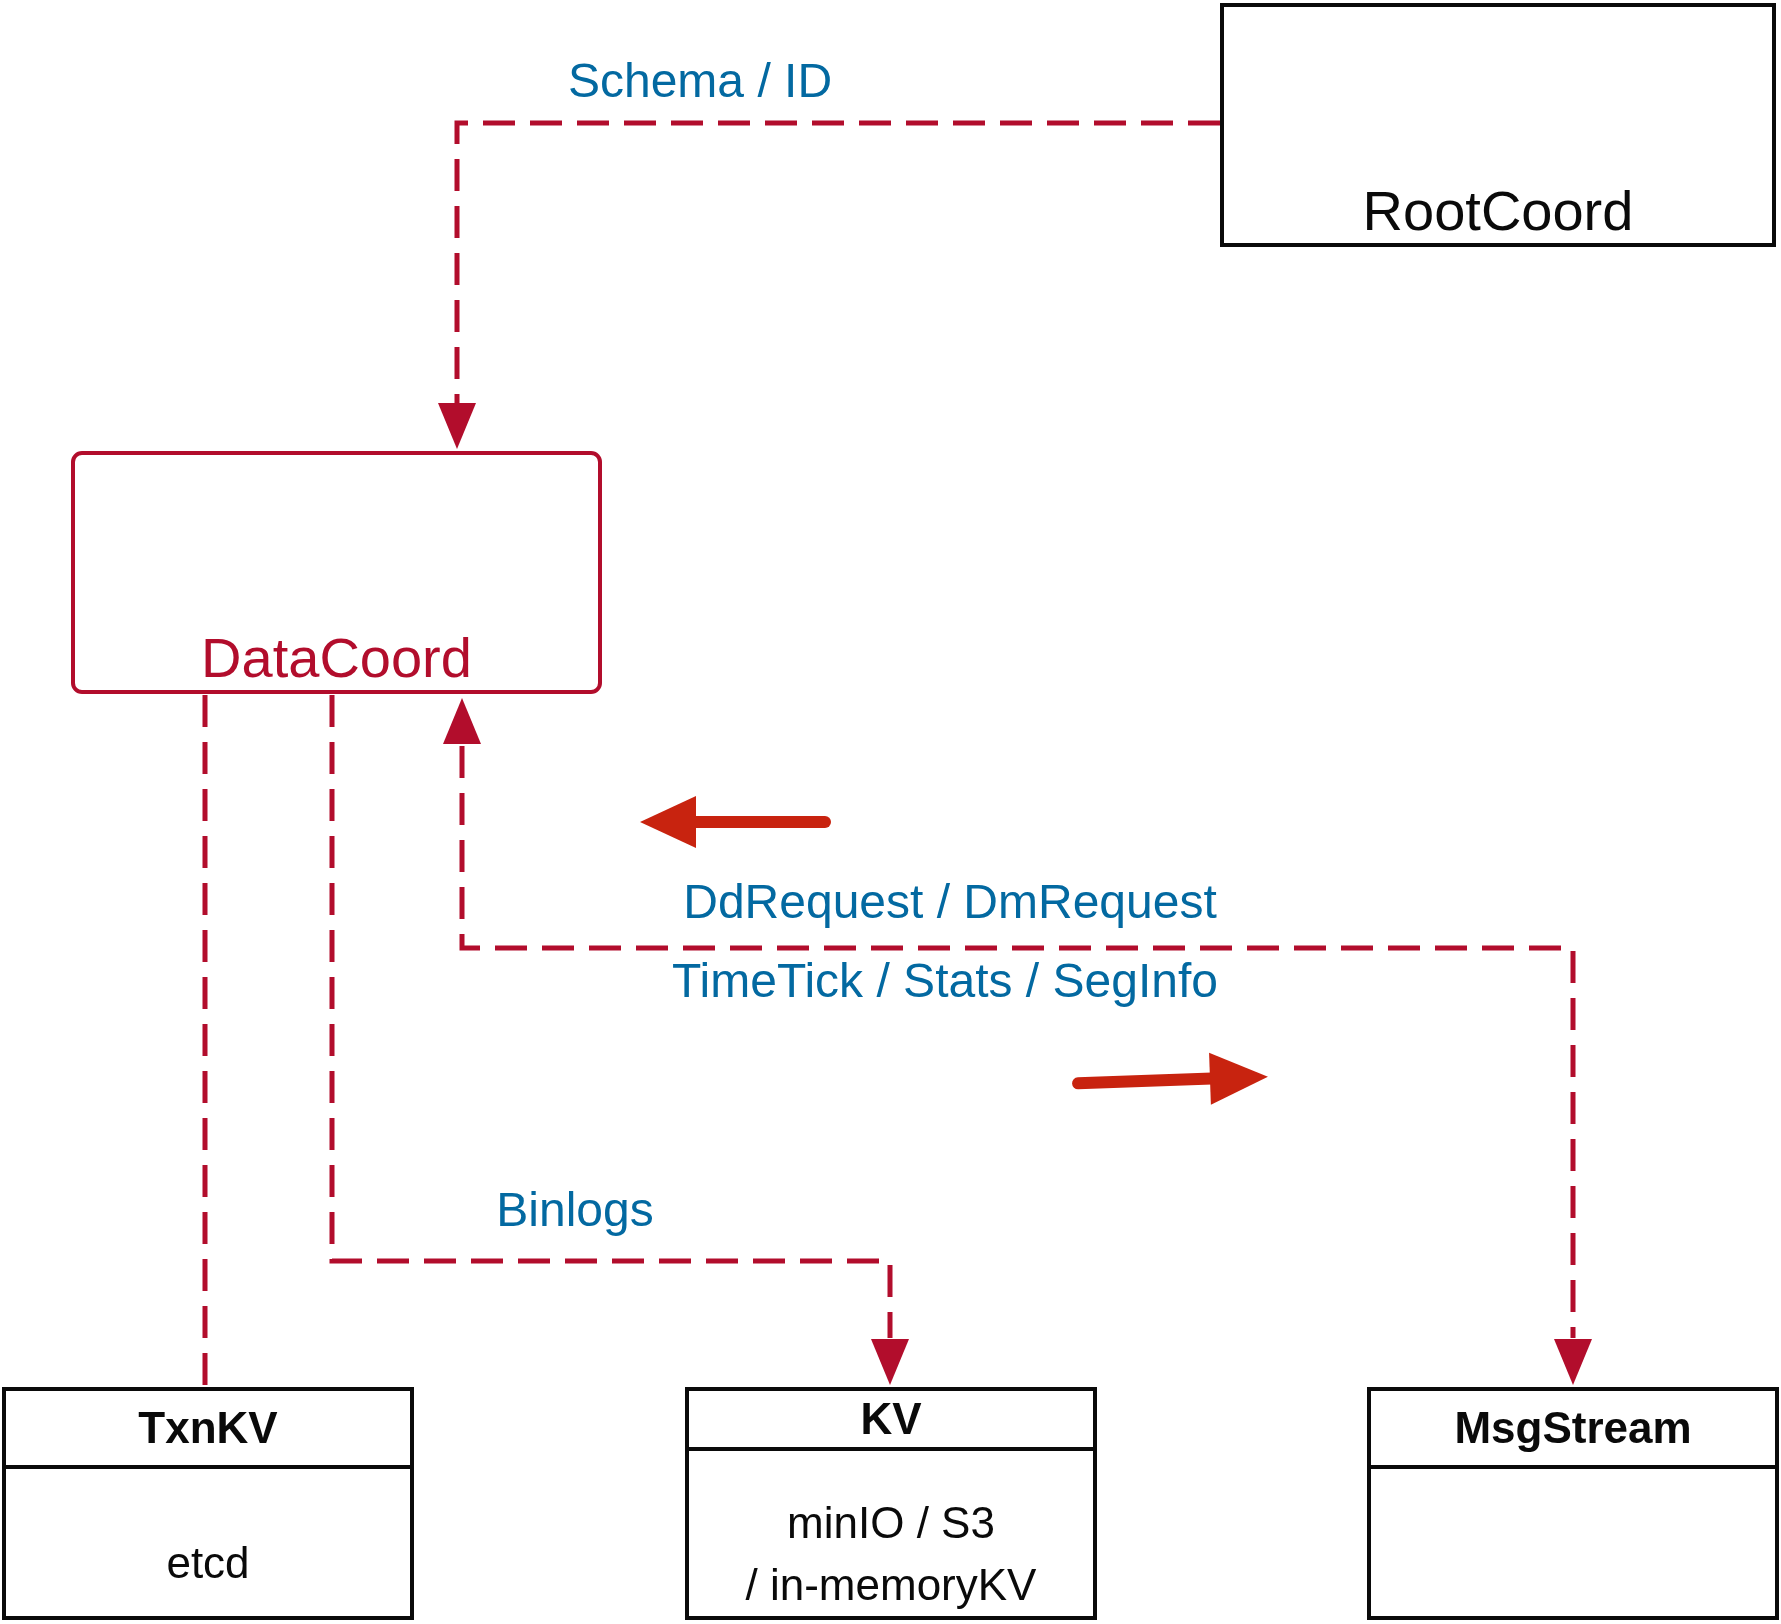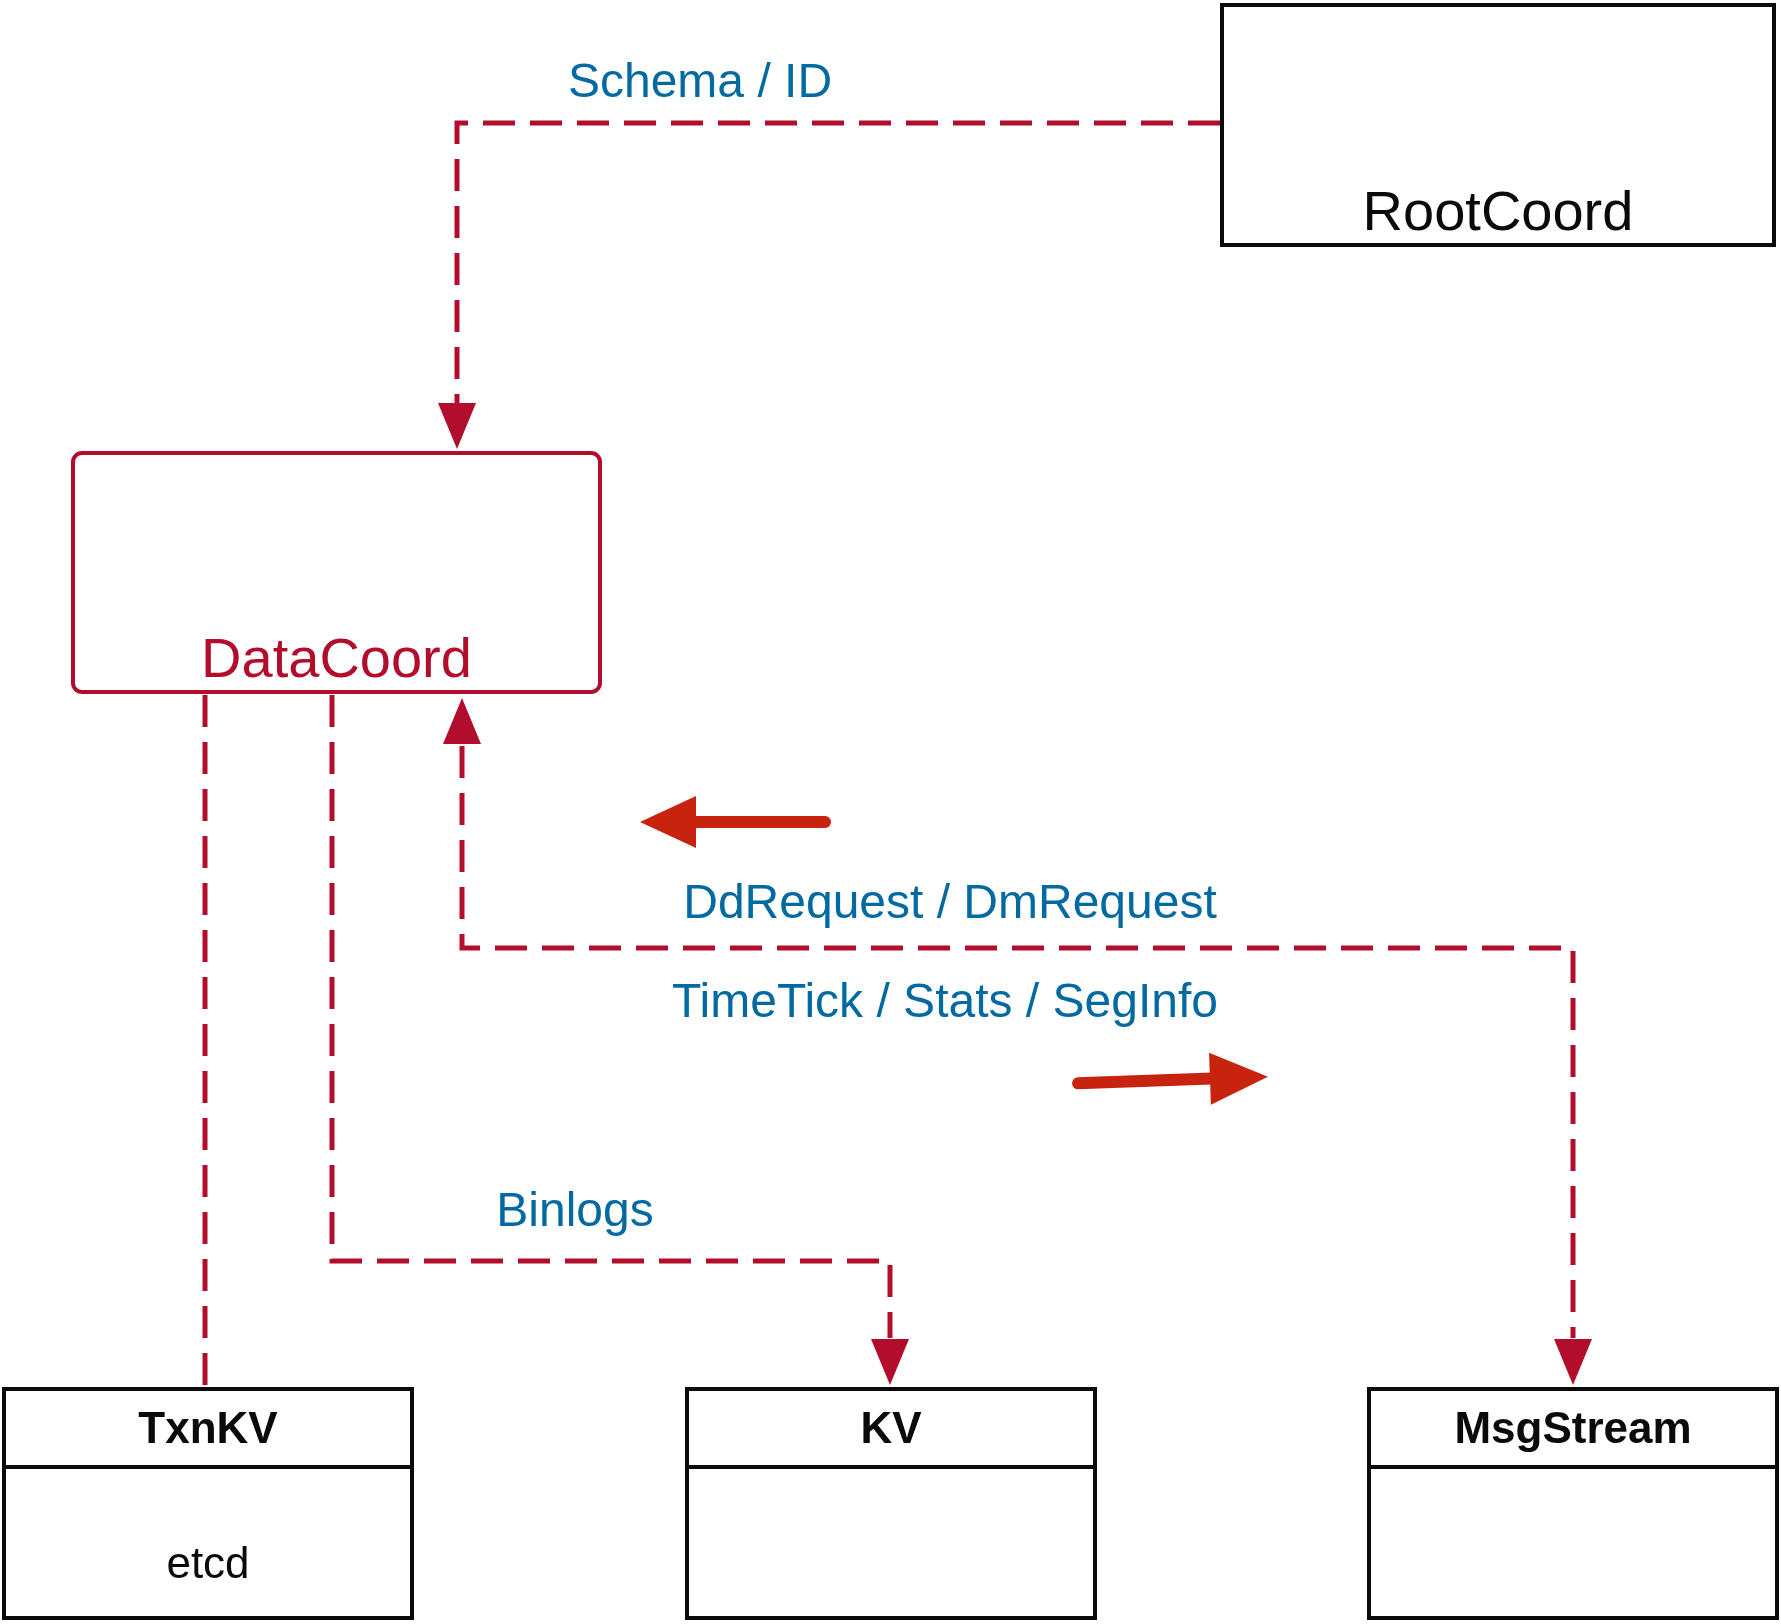--- a/index.html
+++ b/index.html
@@ -72,21 +72,21 @@
   }
   .edge-label {
     position: absolute;
     transform: translate(-50%, -50%);
     font-size: 48px;
     white-space: nowrap;
     color: #0369a1;
   }
   #label-schema   { left: 700px;  top: 80px;  }
   #label-ddreq    { left: 950px;  top: 901px; }
-  #label-timetick { left: 945px;  top: 1000px;}
+  #label-timetick { left: 945px;  top: 980px;}
   #label-binlogs  { left: 575px;  top: 1209px;}
 </style>
 </head>
 <body>
 
 <div id="canvas">
 
   <svg id="wires" viewBox="0 0 1781 1624" xmlns="http://www.w3.org/2000/svg">
 
     <path d="M 1220 123 L 457 123 L 457 404" fill="none" stroke-width="5" stroke-dasharray="32 15" stroke="#b20d2c"></path>
@@ -122,20 +122,24 @@
 
   <div class="store" id="txnkv">
     <div class="store-header">TxnKV</div>
     <div class="store-body">
       <span>etcd</span>
     </div>
   </div>
 
   <div class="store" id="kv">
     <div class="store-header">KV</div>
+    <div class="store-body">
+      <span>minIO / S3</span>
+      <span>/ in-memoryKV</span>
+    </div>
   </div>
 
   <div class="store" id="msgstream">
     <div class="store-header">MsgStream</div>
   </div>
 
   <div class="edge-label" id="label-schema">Schema / ID</div>
   <div class="edge-label" id="label-ddreq">DdRequest / DmRequest</div>
   <div class="edge-label" id="label-timetick">TimeTick / Stats / SegInfo</div>
   <div class="edge-label" id="label-binlogs">Binlogs</div>

